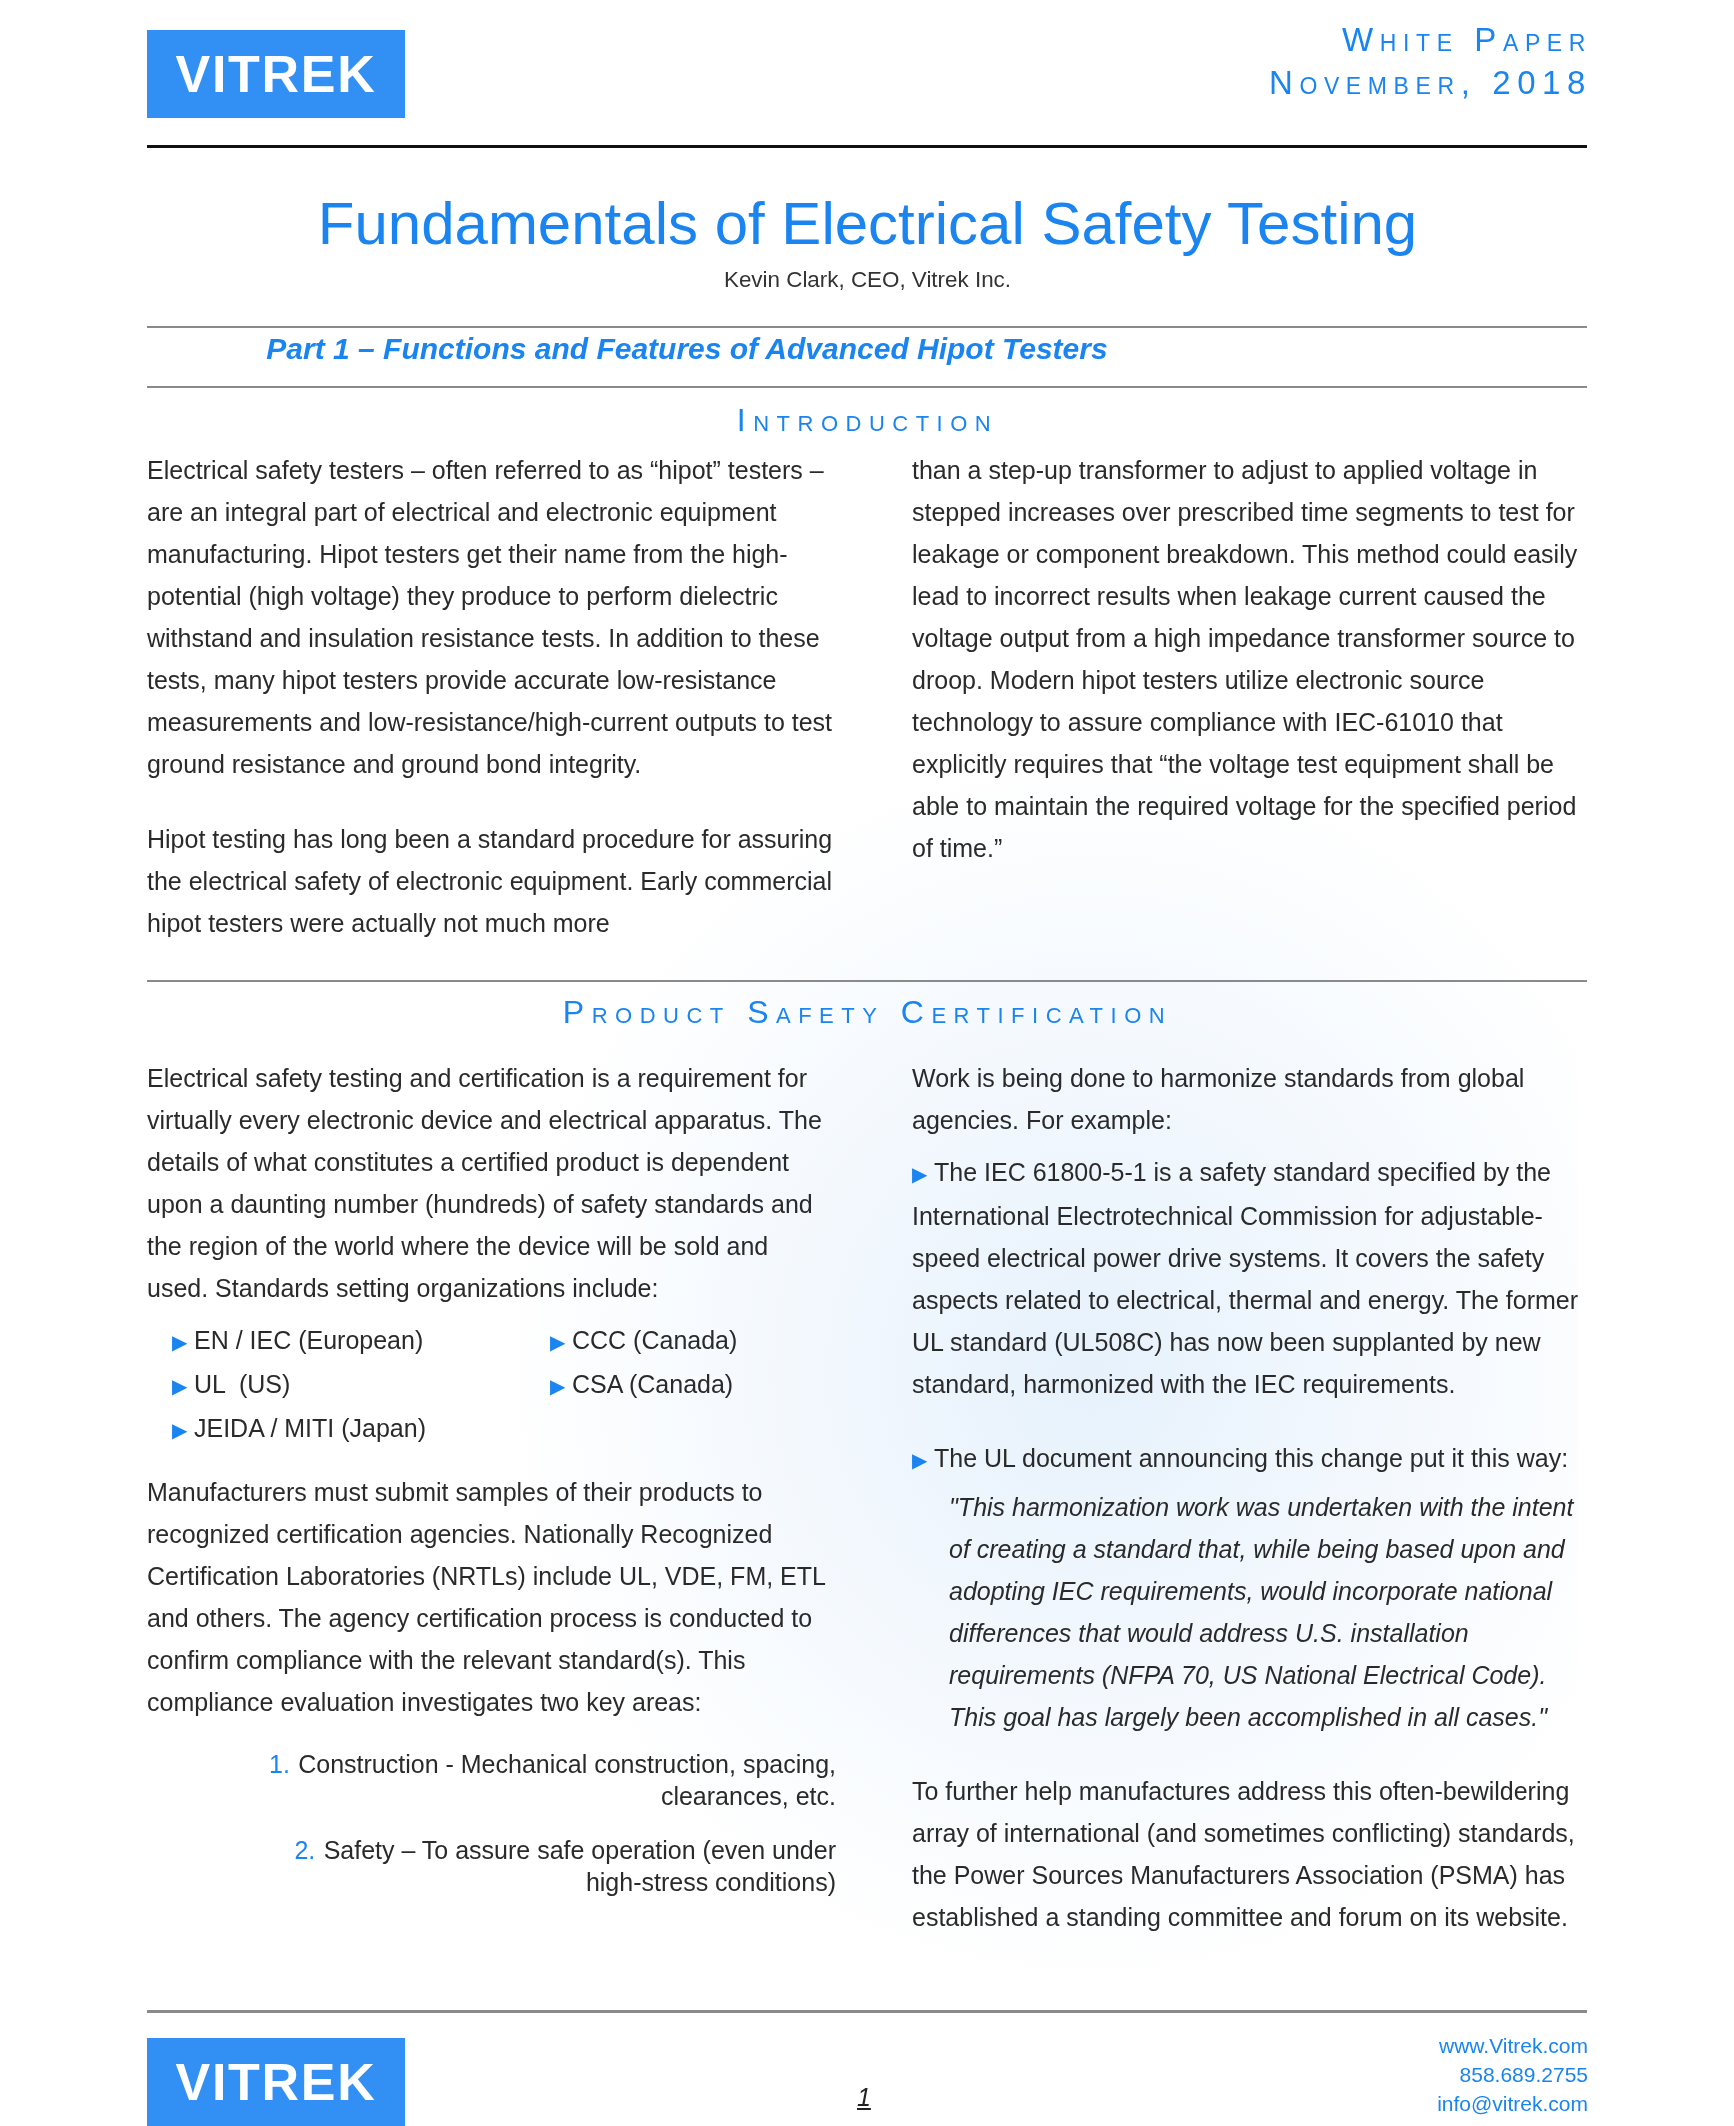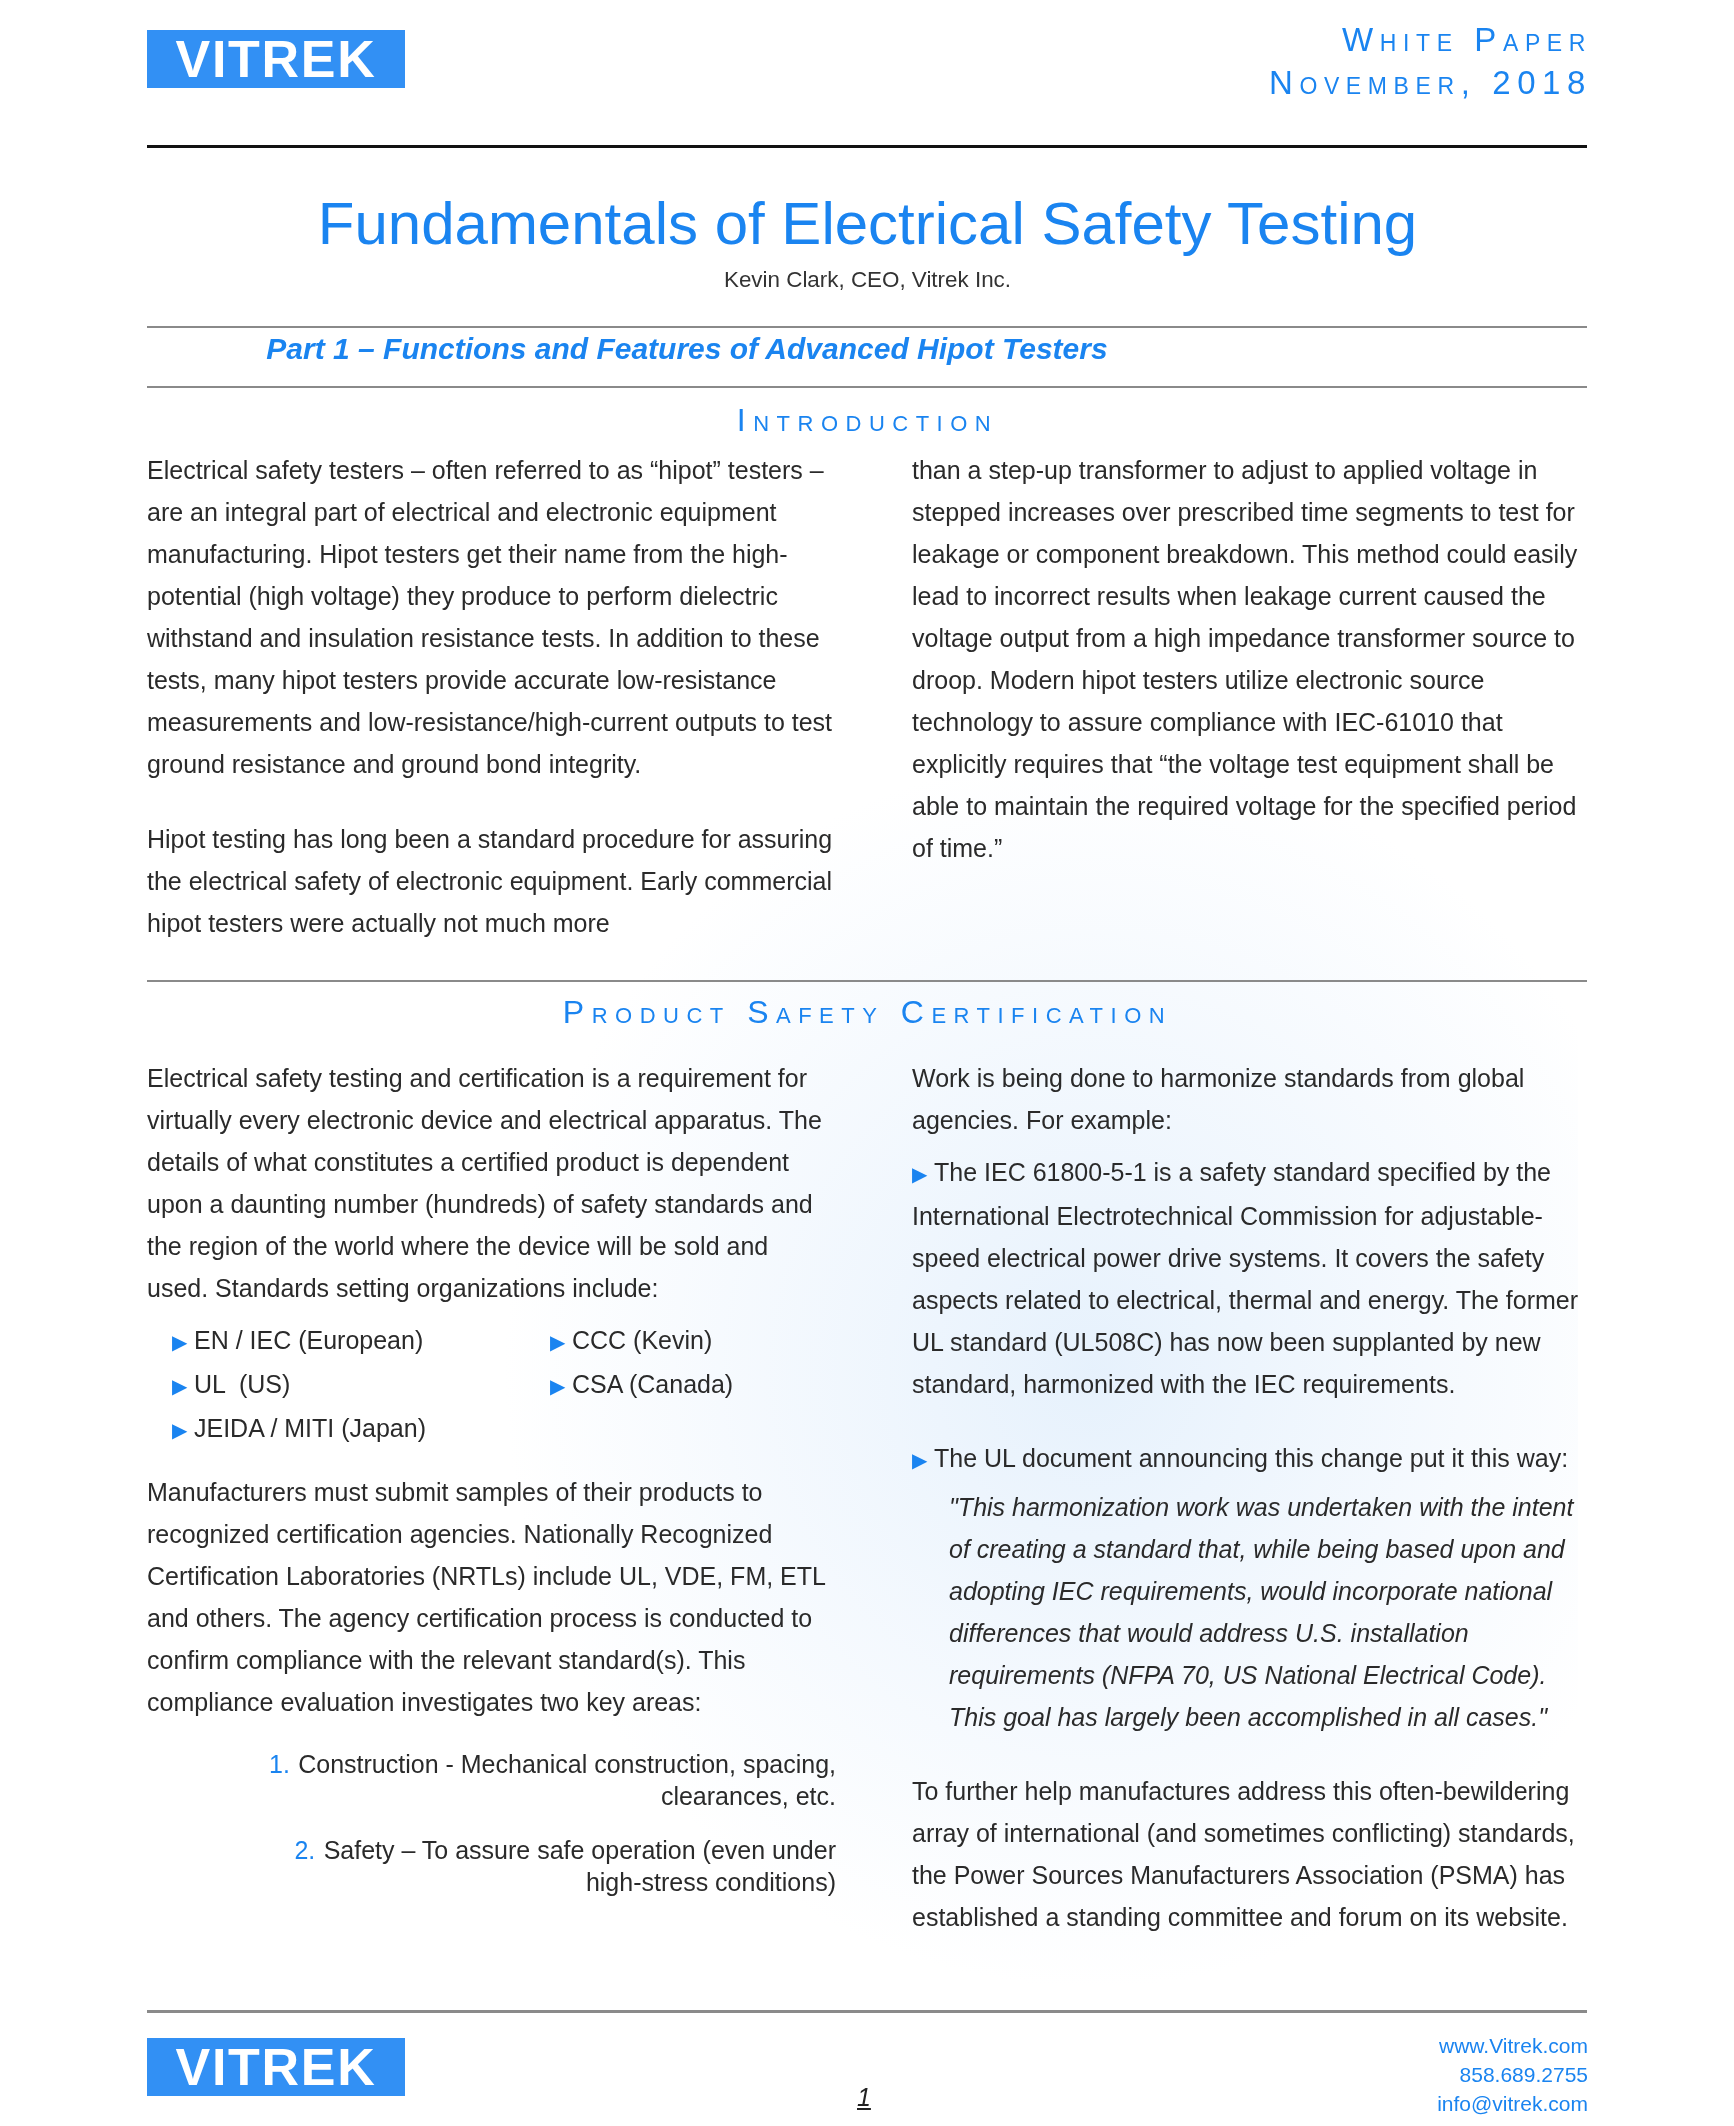--- a/index.html
+++ b/index.html
@@ -8,21 +8,21 @@
     background: #ffffff;
     font-family: "Liberation Sans", "DejaVu Sans", sans-serif;
     color: #2a2a2a;
   }
   .glow {
     position: absolute; left: 498px; top: 748px; width: 1080px; height: 1246px;
     background: radial-gradient(ellipse at 55% 50%, rgba(210,230,250,0.55) 0%, rgba(225,238,252,0.35) 40%, rgba(255,255,255,0) 70%);
     pointer-events: none;
   }
   .logo {
-    position: absolute; left: 147px; width: 258px; height: 58px;
+    position: absolute; left: 147px; width: 258px; height: 88px;
     background: #3290f4; color: #fff;
     display: flex; align-items: center; justify-content: center;
     font-family: "Liberation Sans", sans-serif; font-weight: bold;
     font-size: 52px; letter-spacing: 1.7px;
   }
   .logo.top { top: 30px; }
   .logo.bottom { top: 2038px; }
   .header-meta {
     position: absolute; right: 143px; top: 18.3px; text-align: right;
     color: #1a84f0; font-variant: small-caps; letter-spacing: 6.6px;
@@ -93,21 +93,21 @@
 </div>
 
 <div class="rule thin" style="top:980px"></div>
 
 <div class="section-h" style="top:994px">Product Safety Certification</div>
 
 <div class="col" style="left:147px; top:1057px; width:689px;">
   <p>Electrical safety testing and certification is a requirement for virtually every electronic device and electrical apparatus. The details of what constitutes a certified product is dependent upon a daunting number (hundreds) of safety standards and the region of the world where the device will be sold and used. Standards setting organizations include:</p>
   <div class="std-grid" style="margin-top:10px">
     <div><span class="bul">▶</span><span>EN / IEC (European)</span></div>
-    <div><span class="bul">▶</span><span>CCC (Kevin)</span></div>
+    <div><span class="bul">▶</span><span>CCC (Canada)</span></div>
     <div><span class="bul">▶</span><span style="white-space:pre">UL  (US)</span></div>
     <div><span class="bul">▶</span><span>CSA (Canada)</span></div>
     <div><span class="bul">▶</span><span>JEIDA / MITI (Japan)</span></div>
   </div>
   <p style="margin-top:20px">Manufacturers must submit samples of their products to recognized certification agencies. Nationally Recognized Certification Laboratories (NRTLs) include UL, VDE, FM, ETL and others. The agency certification process is conducted to confirm compliance with the relevant standard(s). This compliance evaluation investigates two key areas:</p>
   <div class="olist" style="margin-top:25px">
     <div class="item">
       <div><span class="num">1.</span><span>Construction - Mechanical construction, spacing,</span></div>
       <div class="cont">clearances, etc.</div>
     </div>

